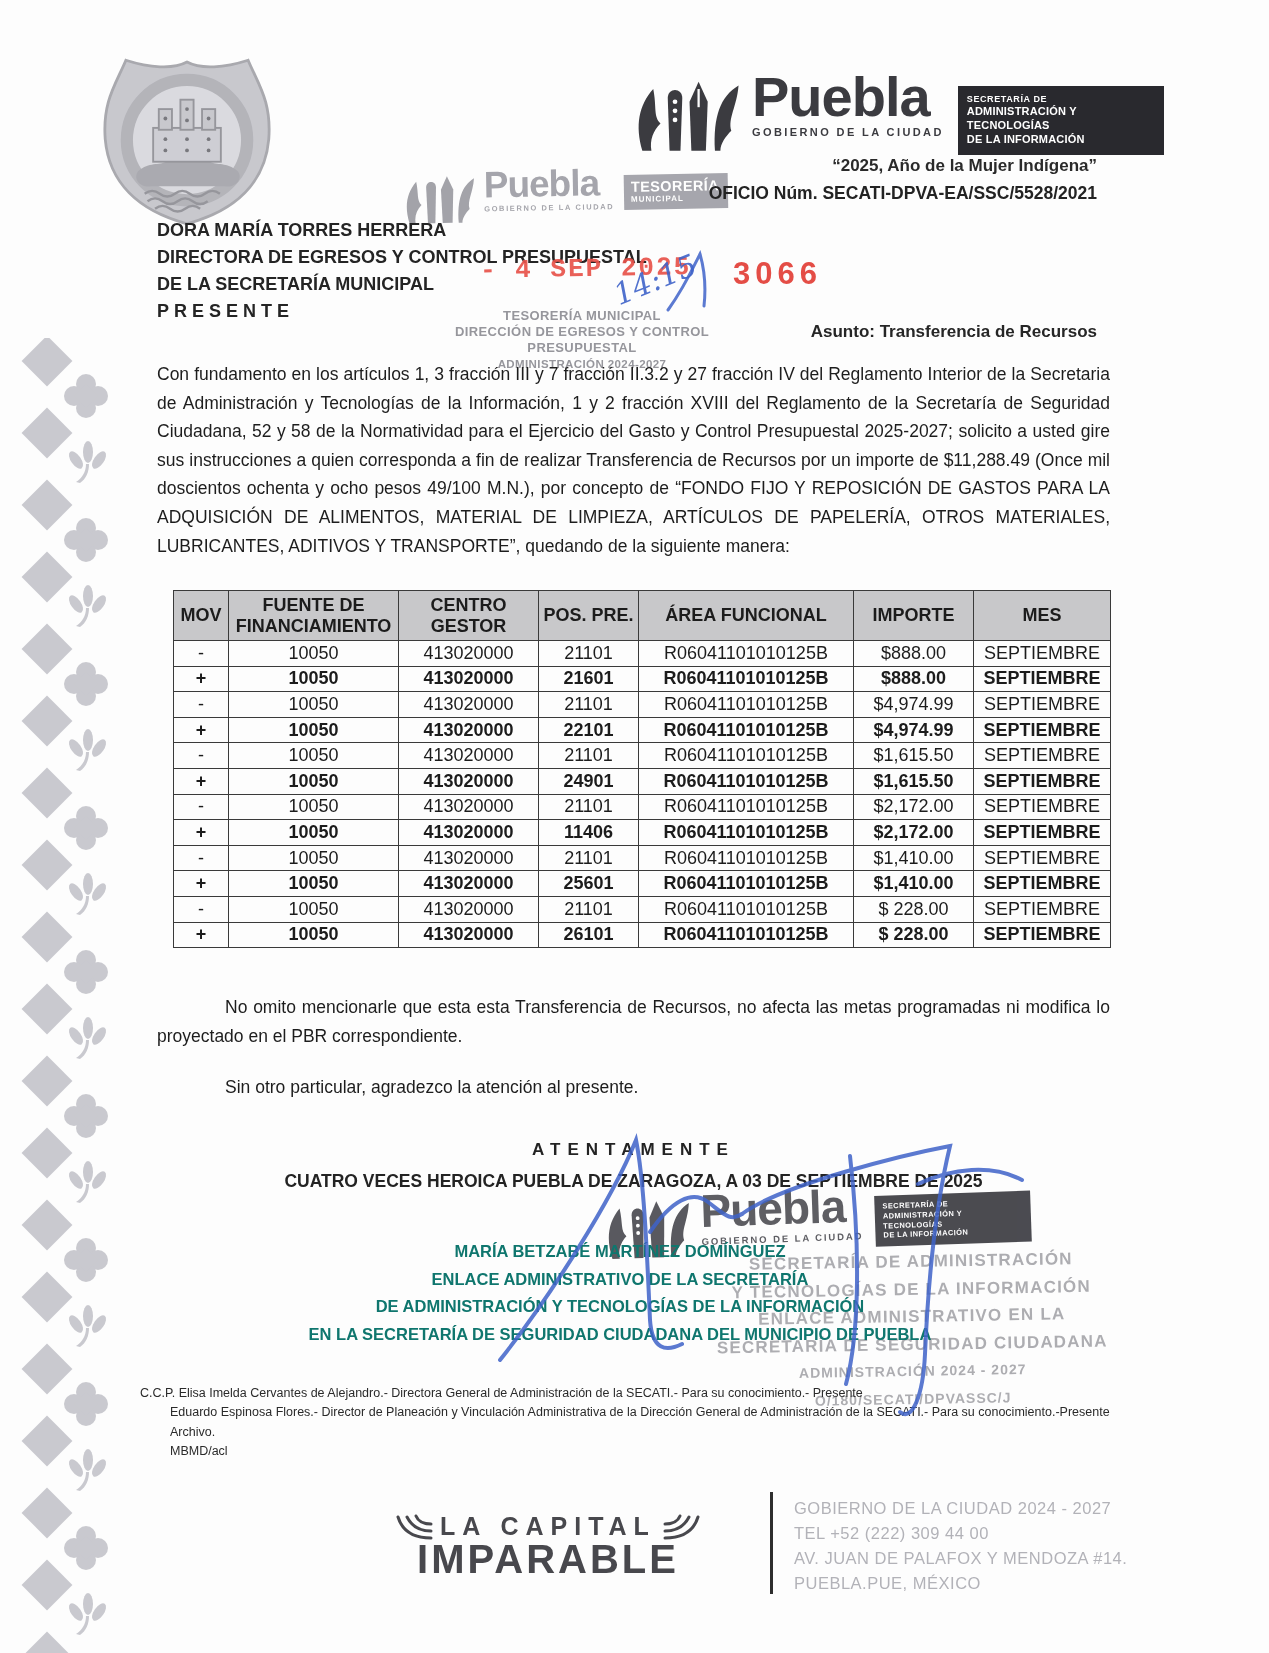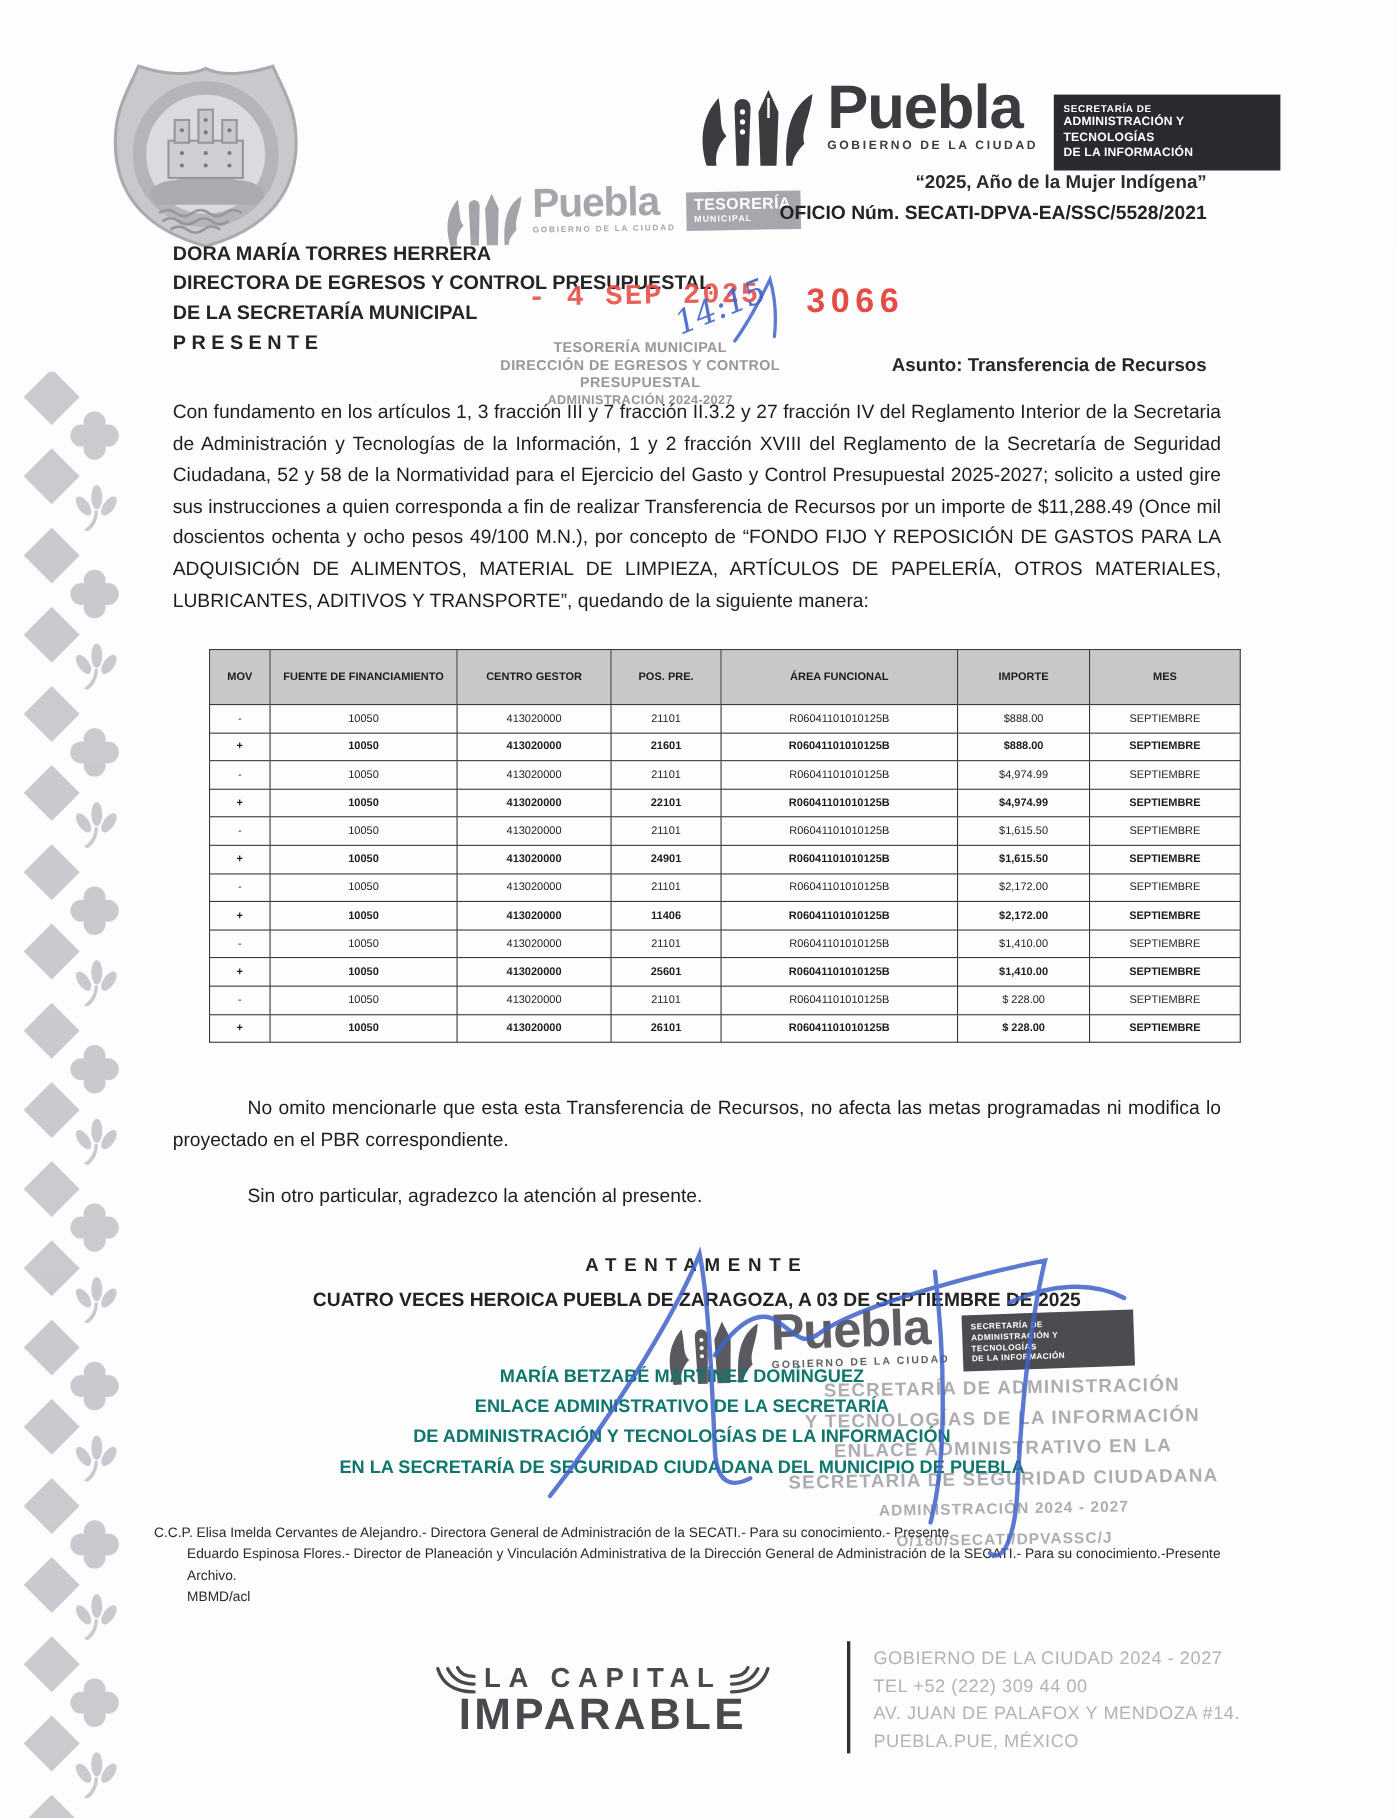--- a/index.html
+++ b/index.html
@@ -67,22 +67,22 @@
 
   
   .body-p1{position:absolute;left:157px;top:360px;width:953px;font-size:17.5px;line-height:28.6px;
            text-align:justify;color:#1d1d1d;z-index:2;}
   .body-p2{position:absolute;left:157px;top:993px;width:953px;font-size:17.5px;line-height:28.6px;
            text-align:justify;text-indent:68px;color:#1d1d1d;z-index:2;}
   .body-p3{position:absolute;left:157px;top:1073px;width:953px;font-size:17.5px;line-height:28.6px;
            text-indent:68px;color:#1d1d1d;z-index:2;}
 
   
-  .transfer-table{position:absolute;left:190px;top:590px;width:937px;border-collapse:collapse;
-                  table-layout:fixed;z-index:2;font-size:10px;color:#1c1c1c;}
+  .transfer-table{position:absolute;left:173px;top:590px;width:937px;border-collapse:collapse;
+                  table-layout:fixed;z-index:2;font-size:18px;color:#1c1c1c;}
   .transfer-table th,.transfer-table td{border:1.6px solid #3a3a3a;text-align:center;padding:1px 2px;overflow:hidden;}
   .transfer-table th{background:#c8c8ca;font-weight:700;height:24px;line-height:1.15;}
   .transfer-table thead tr{height:50px;}
   .transfer-table tbody tr{height:25.6px;}
   .transfer-table tr.plus td{font-weight:700;}
 
   
   .atentamente{position:absolute;left:157px;top:1140px;width:953px;text-align:center;font-size:17px;
                font-weight:700;letter-spacing:7px;color:#232323;z-index:3;}
   .date-line{position:absolute;left:157px;top:1171px;width:953px;text-align:center;font-size:17.5px;

